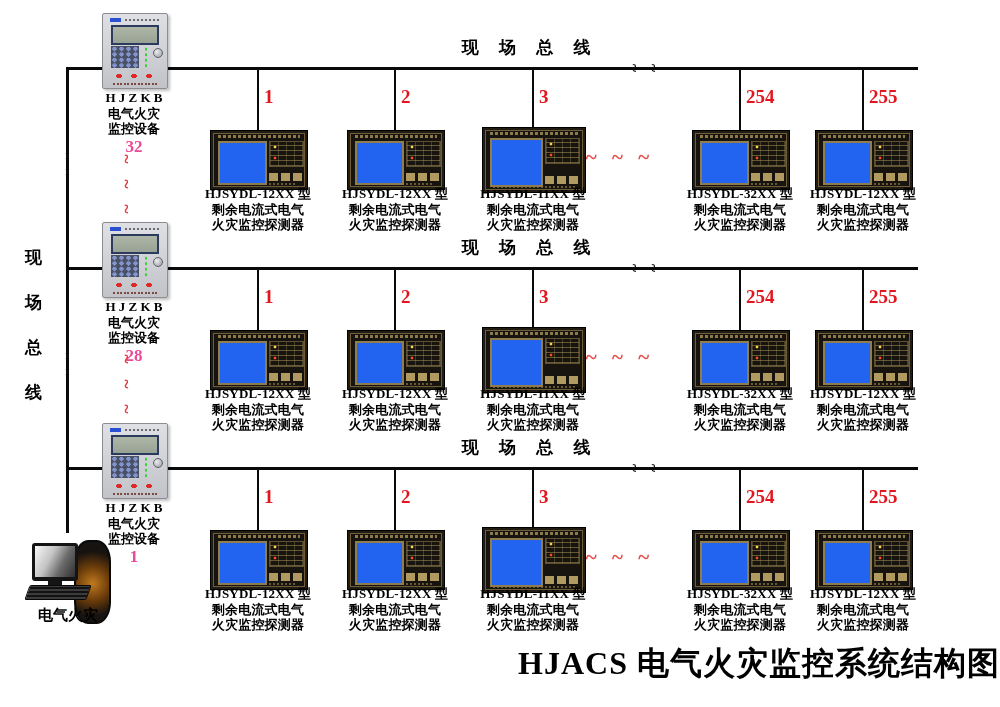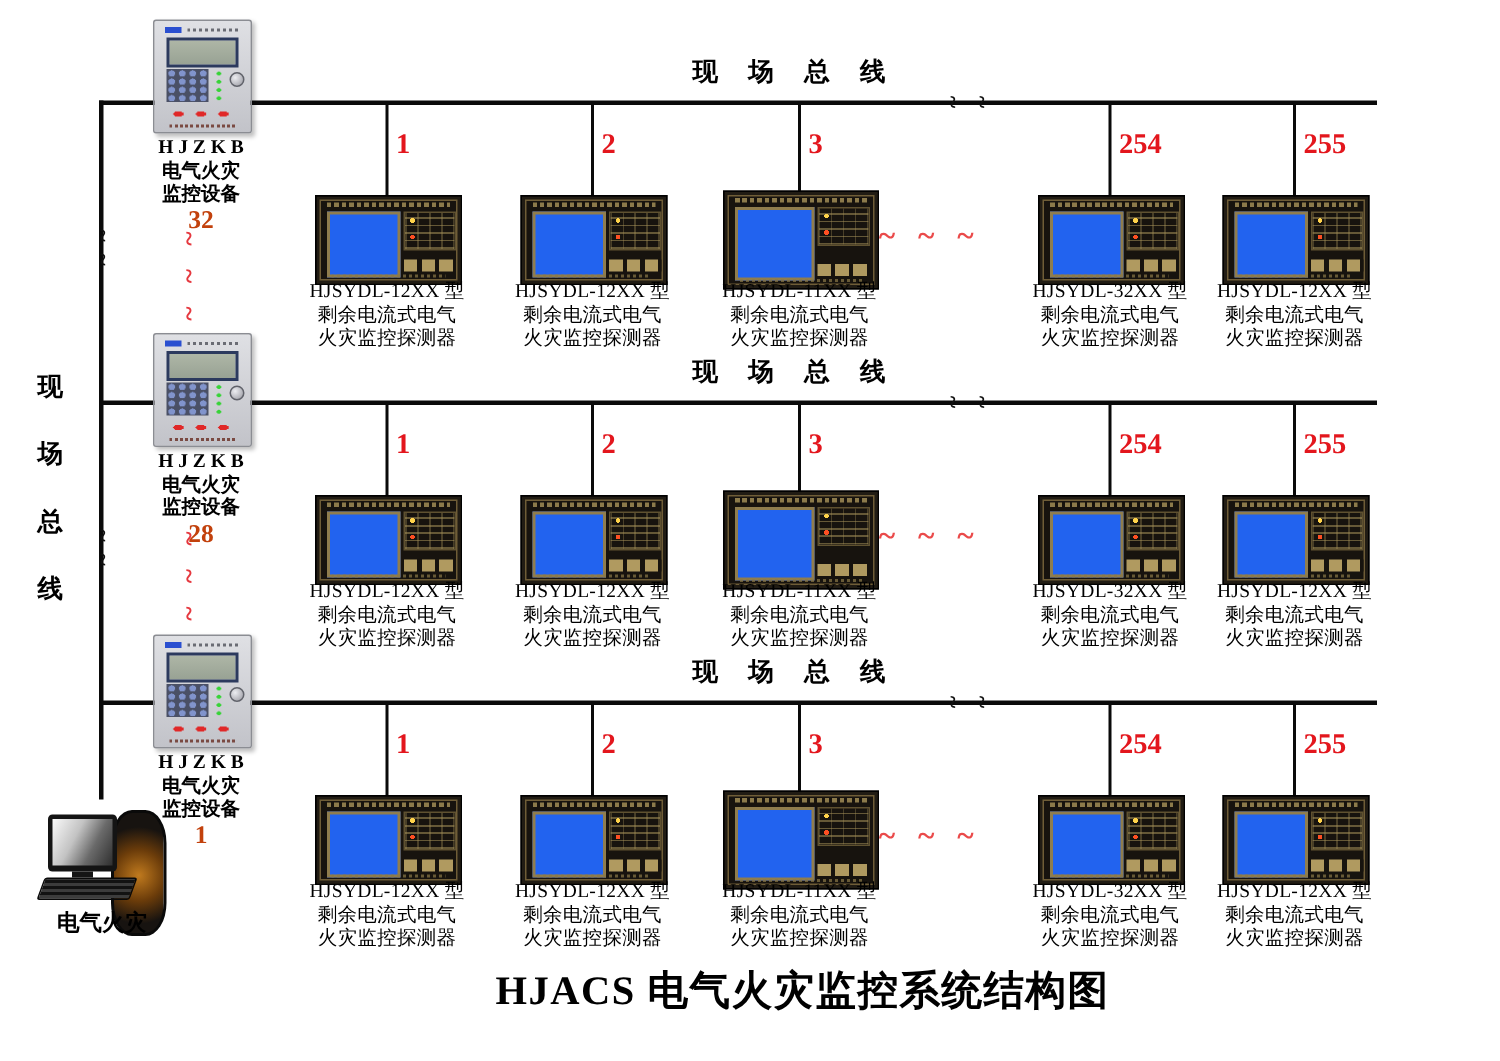--- a/index.html
+++ b/index.html
@@ -18,28 +18,28 @@
   .vbreak{position:absolute;display:flex;flex-direction:column;gap:4px;font-size:16px;color:#111;}
   .rsquig{position:absolute;display:flex;flex-direction:column;gap:13px;
           font-size:18px;color:#e5383f;}
 
   
   .bus-label{position:absolute;width:200px;text-align:center;font-size:17px;font-weight:600;
              letter-spacing:8px;white-space:nowrap;}
   .vlabel{position:absolute;display:flex;flex-direction:column;gap:22px;
           font-size:17px;font-weight:600;}
   .addr{position:absolute;font-size:19px;font-weight:bold;color:#e3161d;}
-  .det-label{position:absolute;width:132px;text-align:center;font-size:13px;font-weight:normal;
+  .det-label{position:absolute;width:132px;text-align:center;font-size:13px;font-weight:bold;
              line-height:15.5px;letter-spacing:.2px;}
   .ctl-label{position:absolute;left:84px;width:100px;text-align:center;font-size:13px;
              font-weight:600;line-height:15.5px;}
-  .ctl-addr{font-size:17px;font-weight:bold;color:#c2410c;margin-top:2px;}
+  .ctl-addr{font-size:17px;font-weight:bold;color:#ec4899;margin-top:2px;}
   .ellipsis{position:absolute;width:84px;text-align:center;font-size:21px;font-weight:bold;
             color:#ea4a4a;letter-spacing:5px;white-space:nowrap;}
-  .title{position:absolute;left:70px;width:930px;text-align:center;font-size:27px;
+  .title{position:absolute;left:70px;width:930px;text-align:right;font-size:32px;
          font-weight:600;letter-spacing:1px;}
   .host-label{position:absolute;width:100px;text-align:center;font-size:15px;font-weight:600;}
 
   
   .det{position:absolute;width:96px;height:58px;background:#17130e;border:1px solid #000;
        box-shadow:inset 0 0 0 2px #211c14, inset 0 0 0 3px #6f5d37;}
   .det::before{content:"";position:absolute;left:7px;right:7px;top:4px;height:3px;
        background:repeating-linear-gradient(90deg,#a08c55 0 3px,transparent 3px 5px);opacity:.85;}
   .det::after{content:"";position:absolute;left:10px;right:10px;bottom:4px;height:2px;
        background:repeating-linear-gradient(90deg,#8a7847 0 2px,transparent 2px 4px);opacity:.7;}

